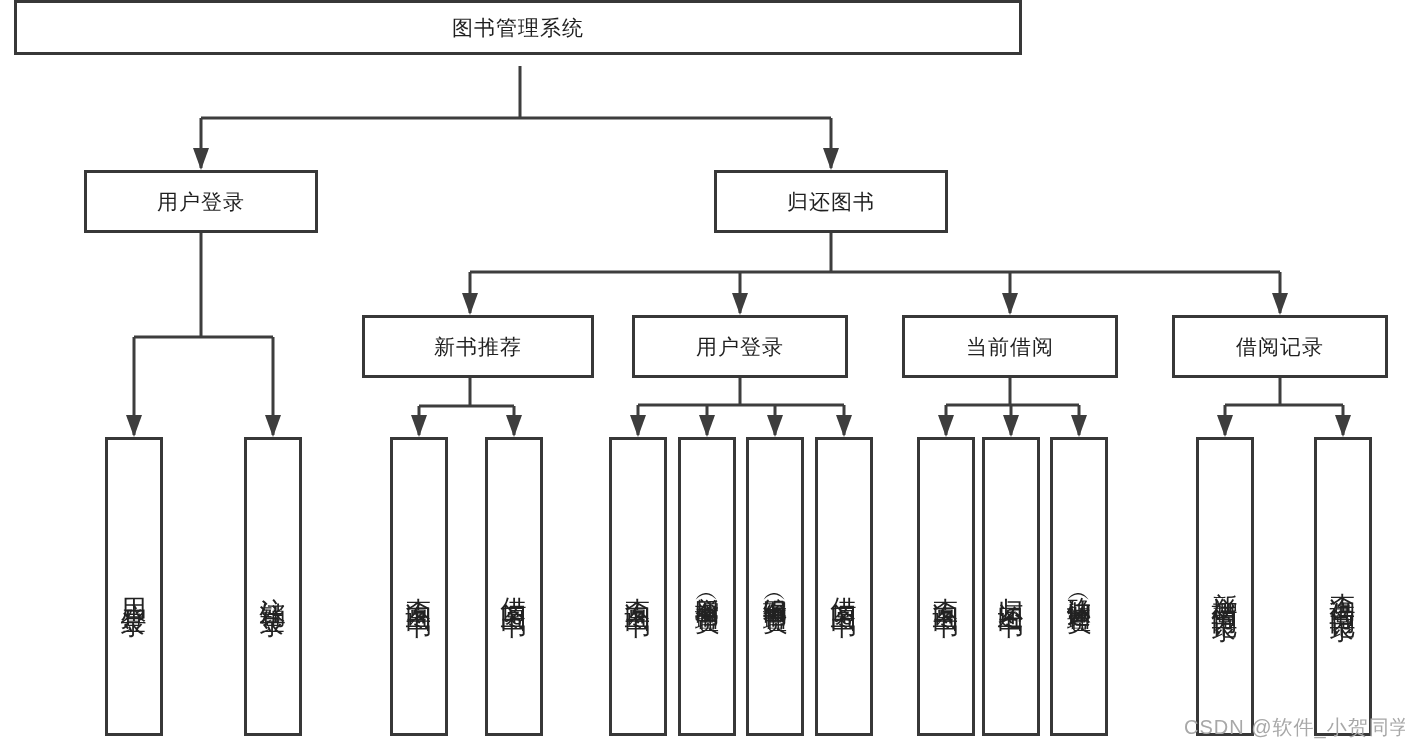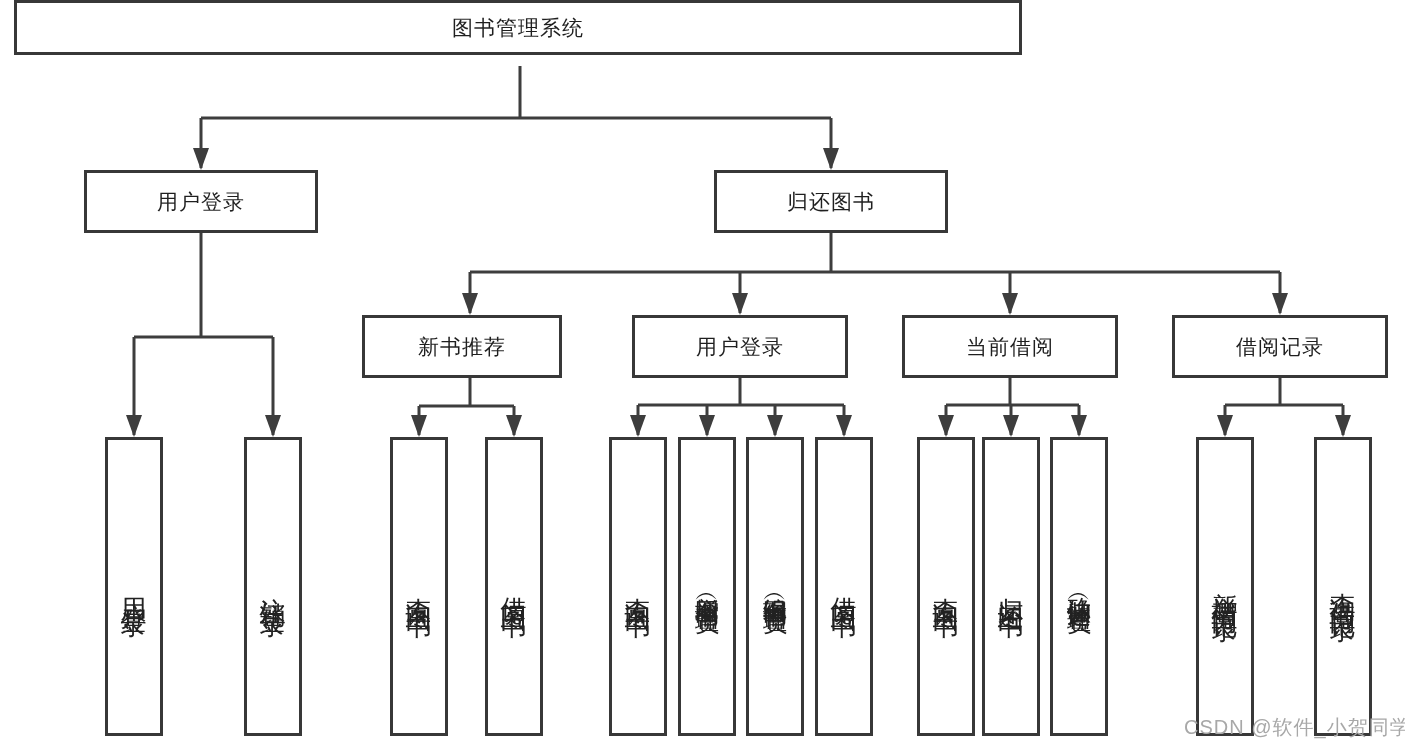--- a/index.html
+++ b/index.html
@@ -98,21 +98,21 @@
       <polygon points="1217,415 1233,415 1225,437"></polygon>
       <polygon points="1335,415 1351,415 1343,437"></polygon>
     </g>
   </svg>
 
   <div class="hbox" style="left:14px;top:0;width:1008px;height:55px">图书管理系统</div>
 
   <div class="hbox" style="left:84px;top:170px;width:234px;height:63px">用户登录</div>
   <div class="hbox" style="left:714px;top:170px;width:234px;height:63px">归还图书</div>
 
-  <div class="hbox" style="left:362px;top:315px;width:200px;height:63px">新书推荐</div>
+  <div class="hbox" style="left:362px;top:315px;width:232px;height:63px">新书推荐</div>
   <div class="hbox" style="left:632px;top:315px;width:216px;height:63px">用户登录</div>
   <div class="hbox" style="left:902px;top:315px;width:216px;height:63px">当前借阅</div>
   <div class="hbox" style="left:1172px;top:315px;width:216px;height:63px">借阅记录</div>
 
   <div class="vbox" style="left:105px">
     <span>用户登录</span>
   </div>
   <div class="vbox" style="left:244px">
     <span>注销登录</span>
   </div>

